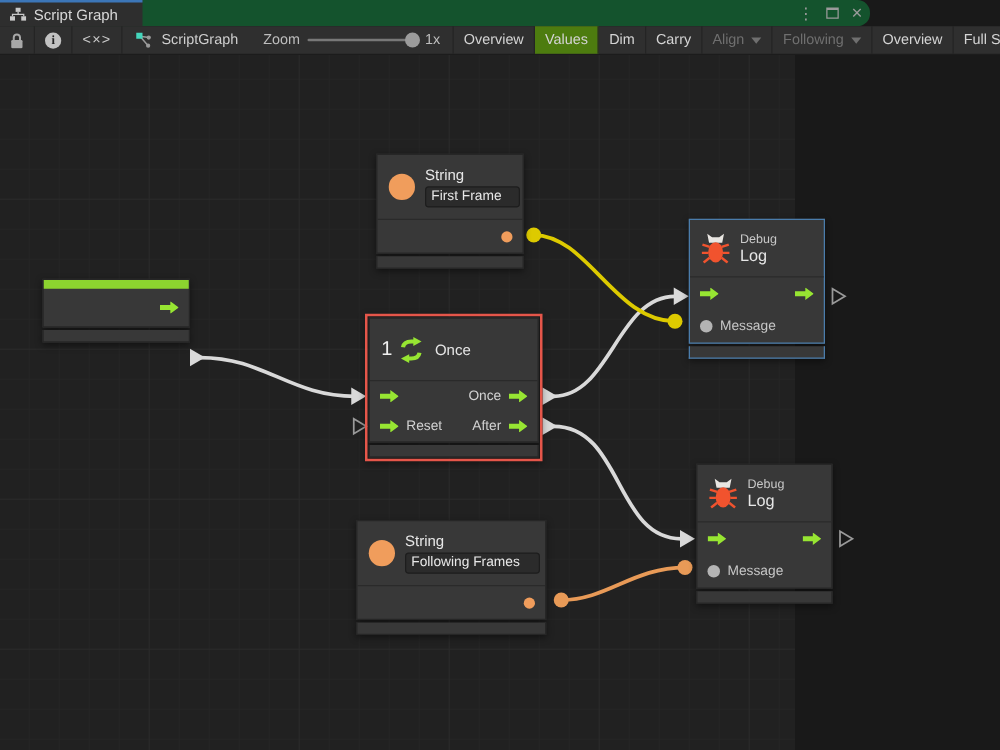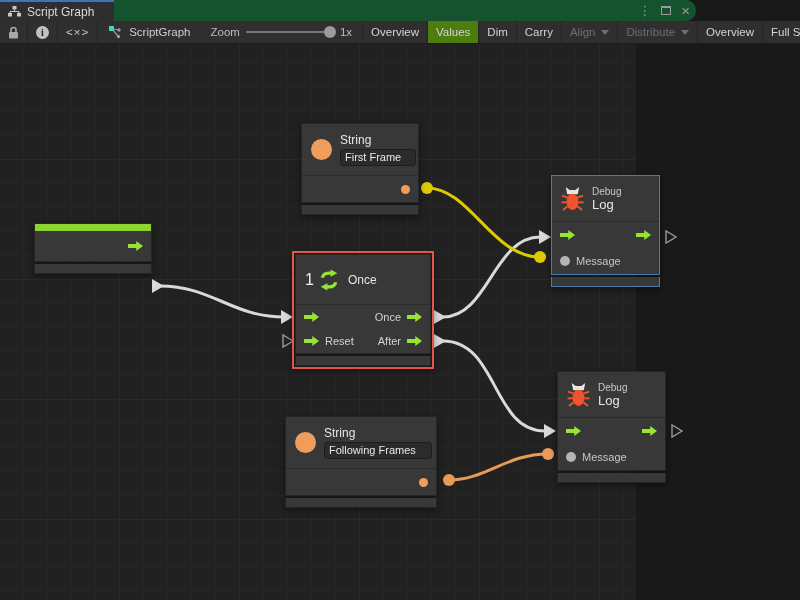--- a/index.html
+++ b/index.html
@@ -133,21 +133,21 @@
         <span>Dim</span>
       </div>
     <div class="tb-btn">
         <span>Carry</span>
       </div>
     <div class="tb-btn disabled">
         <span>Align</span>
         <span class="dd-arrow"></span>
       </div>
     <div class="tb-btn disabled">
-        <span>Distribute</span>
+        <span>Following</span>
         <span class="dd-arrow"></span>
       </div>
     <div class="tb-btn">
         <span>Overview</span>
       </div>
     <div class="tb-btn" style="border-right:none">
         <span>Full Screen</span>
       </div>
   </div>
 </div>

